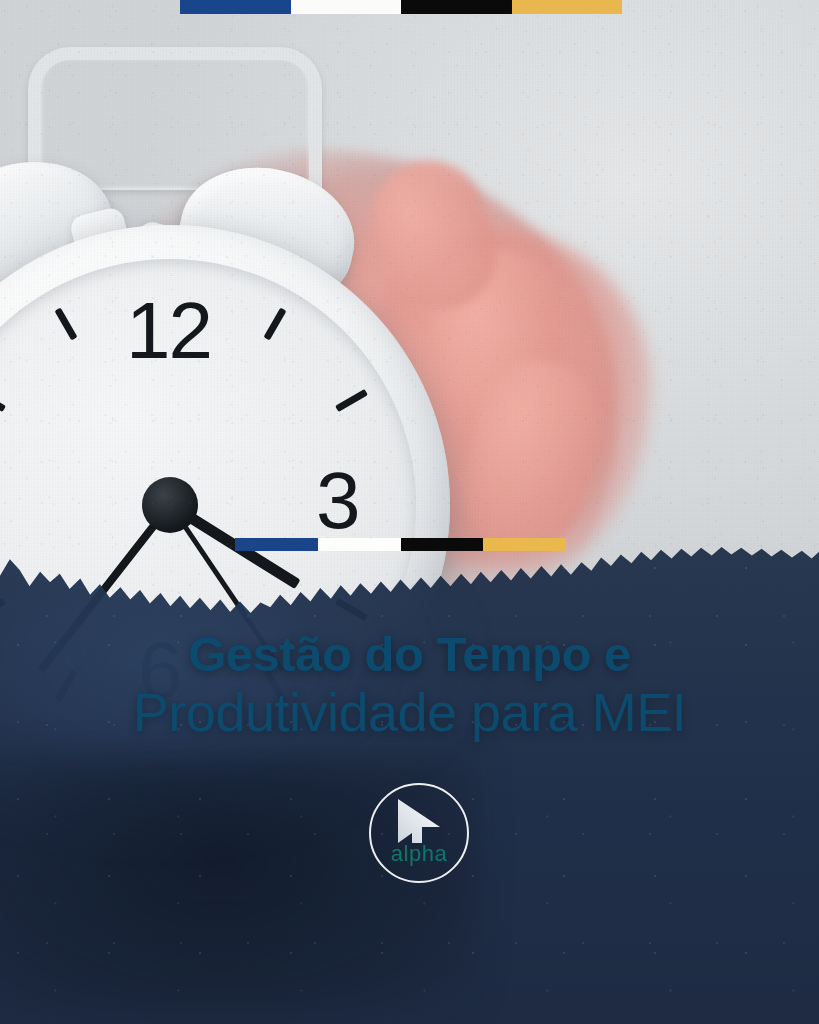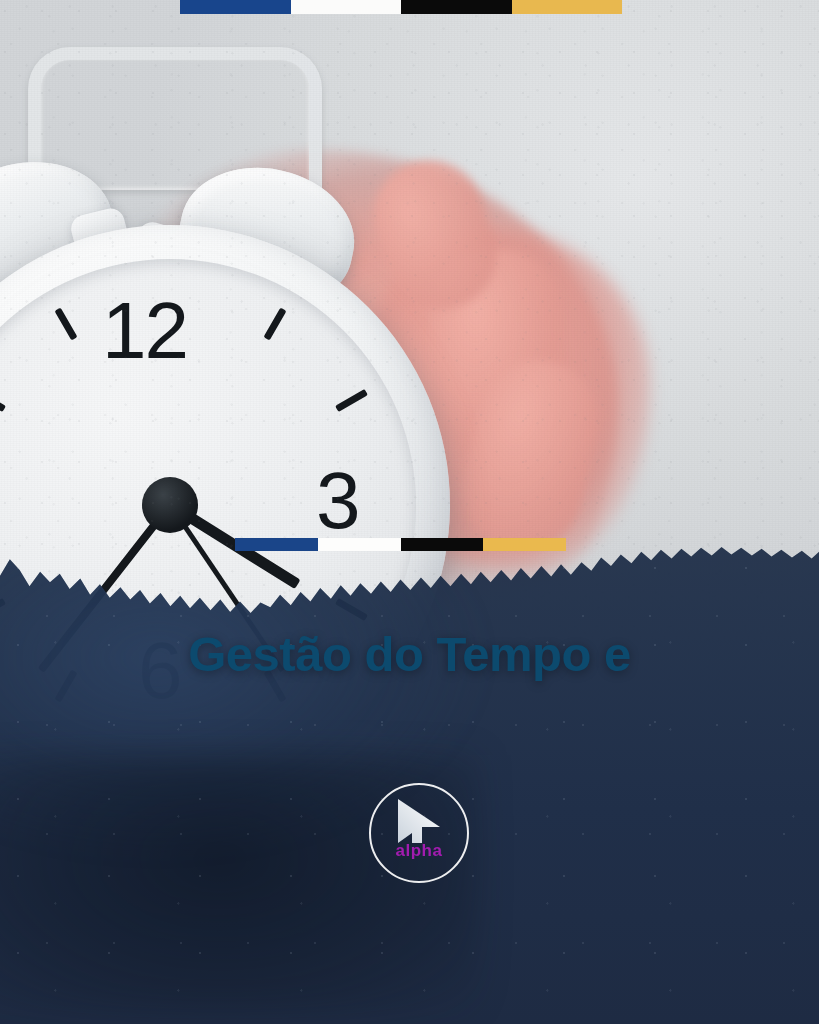--- a/index.html
+++ b/index.html
@@ -139,21 +139,21 @@
     border-radius: 2px;
   }
   .num {
     position: absolute;
     color: #14181c;
     font-family: "Liberation Sans", sans-serif;
     font-weight: 400;
     font-size: 80px;
     letter-spacing: -2px;
   }
-  .num.n12 { left: 178px; top: 26px; }
+  .num.n12 { left: 202px; top: 26px; }
   .num.n3  { left: 392px; top: 196px; }
   .num.n6  { left: 214px; top: 366px; }
 
   .hand-h, .hand-m {
     position: absolute;
     left: 50%; top: 50%;
     background: #14181c;
     border-radius: 3px;
     transform-origin: 50% 100%;
   }
@@ -290,23 +290,23 @@
   .logo-arrow {
     position: absolute;
     left: 27px; top: 14px;
     width: 46px; height: 48px;
   }
   .logo-text {
     position: absolute;
     left: 0; right: 0;
     top: 58px;
     text-align: center;
-    color: #a21caf;
-    font-size: 17px;
-    font-weight: 700;
+    color: #0f766e;
+    font-size: 22px;
+    font-weight: 400;
     letter-spacing: .5px;
   }
 </style>
 </head>
 <body>
 
 <div id="canvas">
 
   <div class="photo-layer">
     <div class="paper-bg"></div>
@@ -371,20 +371,21 @@
 
   <div class="bar" style="left:235px; top:538px; width:331px; height:13px;">
     <div class="bar-seg" style="width:25%; background:#1a4589;"></div>
     <div class="bar-seg" style="width:25%; background:#fdfdfc;"></div>
     <div class="bar-seg" style="width:25%; background:#0a0a0a;"></div>
     <div class="bar-seg" style="width:25%; background:#eab94e;"></div>
   </div>
 
   <div class="title-block">
     <div class="title-line1">Gestão do Tempo e</div>
+    <div class="title-line2">Produtividade para MEI</div>
   </div>
 
   <div class="logo">
     <div class="logo-ring"></div>
     <svg class="logo-arrow" viewBox="0 0 46 48">
       <defs>
         <linearGradient id="arrGrad" x1="0" y1="0" x2="1" y2="1">
           <stop offset="0%" stop-color="#ffffff"></stop>
           <stop offset="100%" stop-color="#c9d2dc"></stop>
         </linearGradient>

